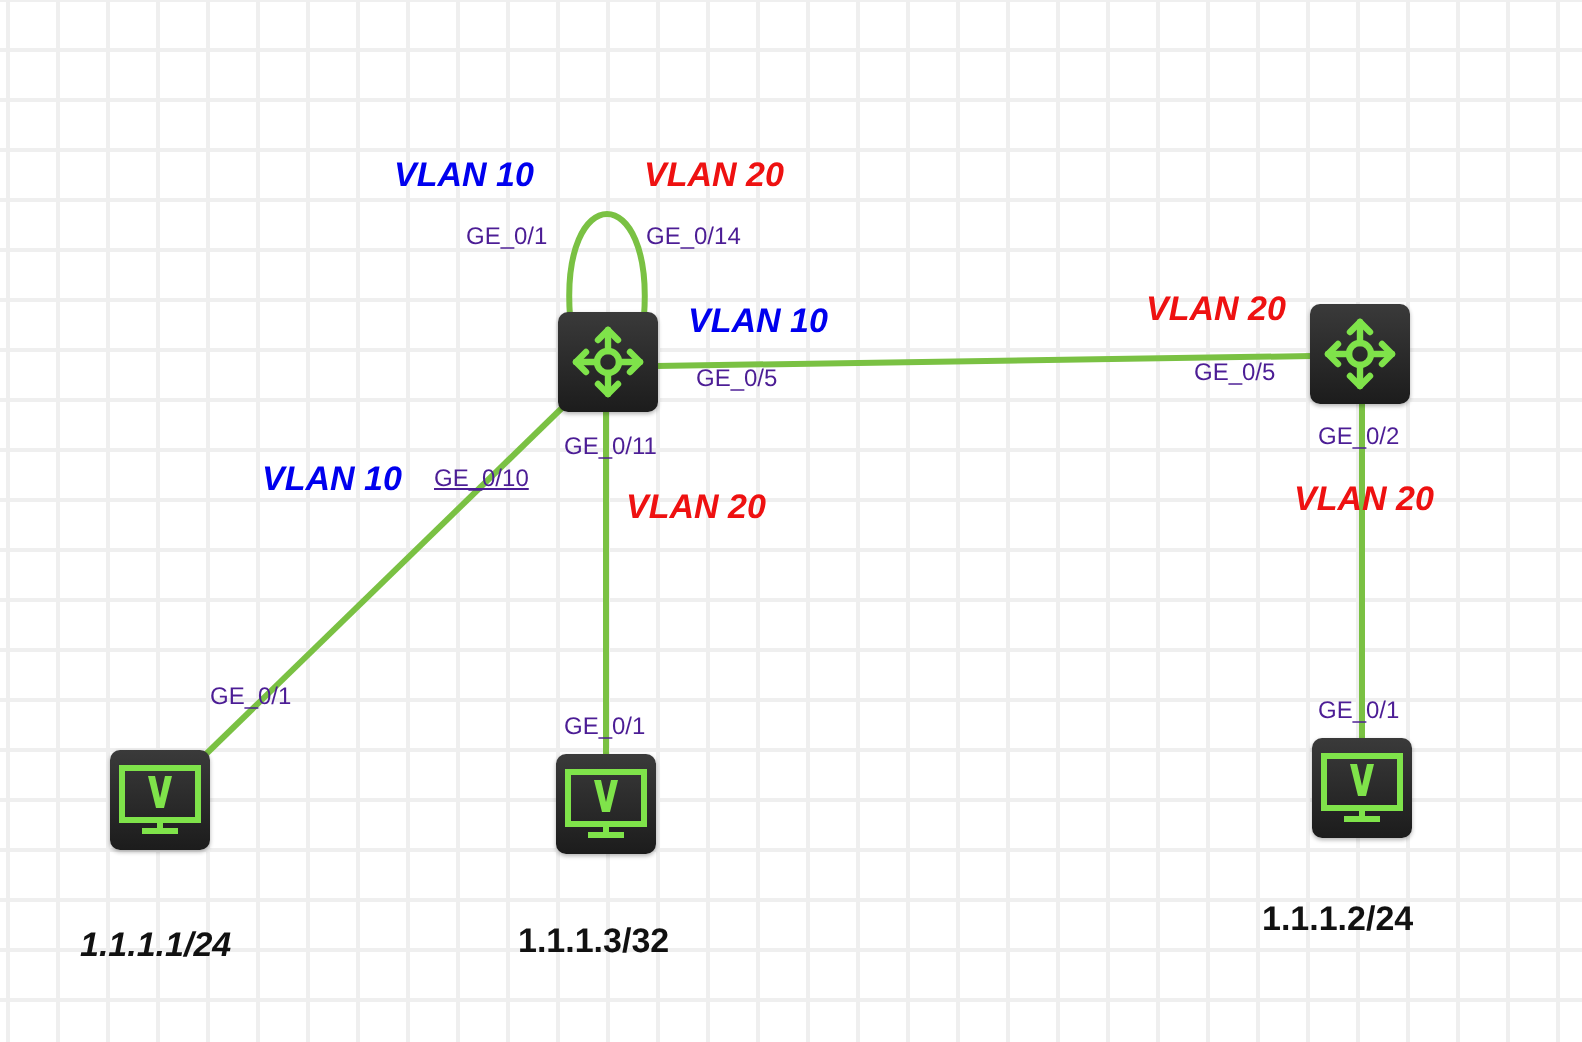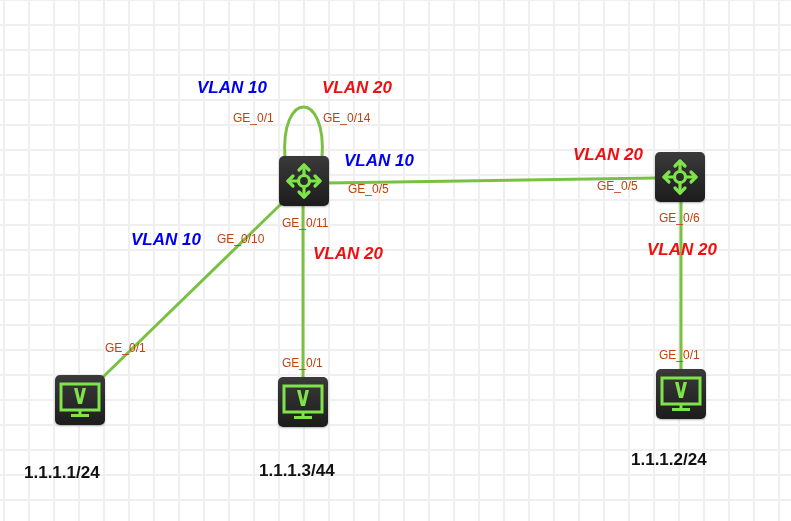--- a/index.html
+++ b/index.html
@@ -14,21 +14,21 @@
     font-family: "Liberation Sans", sans-serif;
   }
   #links { position: absolute; left: 0; top: 0; width: 791px; height: 521px; }
   .device {
     position: absolute; width: 50px; height: 50px; border-radius: 5px;
     background: linear-gradient(to bottom, #3a3a3a 0%, #1c1c1c 100%);
     box-shadow: 0 1px 2px rgba(0,0,0,0.3);
   }
   .device svg { position: absolute; left: 0; top: 0; width: 50px; height: 50px; }
   .lbl { position: absolute; white-space: nowrap; }
-  .port { font-size: 12px; color: #c2410c; }
+  .port { font-size: 12px; color: #4c1d95; }
   .vlan { font-size: 17px; font-weight: bold; font-style: italic; }
   .ip { font-size: 17px; font-weight: bold; color: #111; }
 </style>
 </head>
 <body>
 
 <svg id="links" xmlns="http://www.w3.org/2000/svg">
   <path d="M285 158 C 280 90, 327 90, 322 158" fill="none" stroke="#7ac143" stroke-width="3"></path>
   <line x1="328" y1="183" x2="656" y2="178" stroke="#7ac143" stroke-width="3"></line>
   <line x1="282" y1="203" x2="102" y2="378" stroke="#7ac143" stroke-width="3"></line>
@@ -99,26 +99,26 @@
 <span class="lbl vlan" style="left:322px;top:78px;color:#ee1111;">VLAN 20</span>
 <span class="lbl port" style="left:233px;top:111px;">GE_0/1</span>
 <span class="lbl port" style="left:323px;top:111px;">GE_0/14</span>
 
 <span class="lbl vlan" style="left:344px;top:151px;color:#0000ee;">VLAN 10</span>
 <span class="lbl port" style="left:348px;top:182px;">GE_0/5</span>
 <span class="lbl vlan" style="left:573px;top:145px;color:#ee1111;">VLAN 20</span>
 <span class="lbl port" style="left:597px;top:179px;">GE_0/5</span>
 
 <span class="lbl vlan" style="left:131px;top:230px;color:#0000ee;">VLAN 10</span>
-<span class="lbl port" style="left:217px;top:232px;">GE_0/10</span>
+<span class="lbl port" style="left:217px;top:232px;text-decoration:underline;">GE_0/10</span>
 <span class="lbl port" style="left:105px;top:341px;">GE_0/1</span>
 
 <span class="lbl port" style="left:282px;top:216px;">GE_0/11</span>
 <span class="lbl vlan" style="left:313px;top:244px;color:#ee1111;">VLAN 20</span>
 <span class="lbl port" style="left:282px;top:356px;">GE_0/1</span>
 
-<span class="lbl port" style="left:659px;top:211px;">GE_0/6</span>
+<span class="lbl port" style="left:659px;top:211px;">GE_0/2</span>
 <span class="lbl vlan" style="left:647px;top:240px;color:#ee1111;">VLAN 20</span>
 <span class="lbl port" style="left:659px;top:348px;">GE_0/1</span>
 
-<span class="lbl ip" style="left:24px;top:463px;">1.1.1.1/24</span>
-<span class="lbl ip" style="left:259px;top:461px;">1.1.1.3/44</span>
+<span class="lbl ip" style="left:40px;top:463px;font-style:italic;">1.1.1.1/24</span>
+<span class="lbl ip" style="left:259px;top:461px;">1.1.1.3/32</span>
 <span class="lbl ip" style="left:631px;top:450px;">1.1.1.2/24</span>
 
 </body></html>

